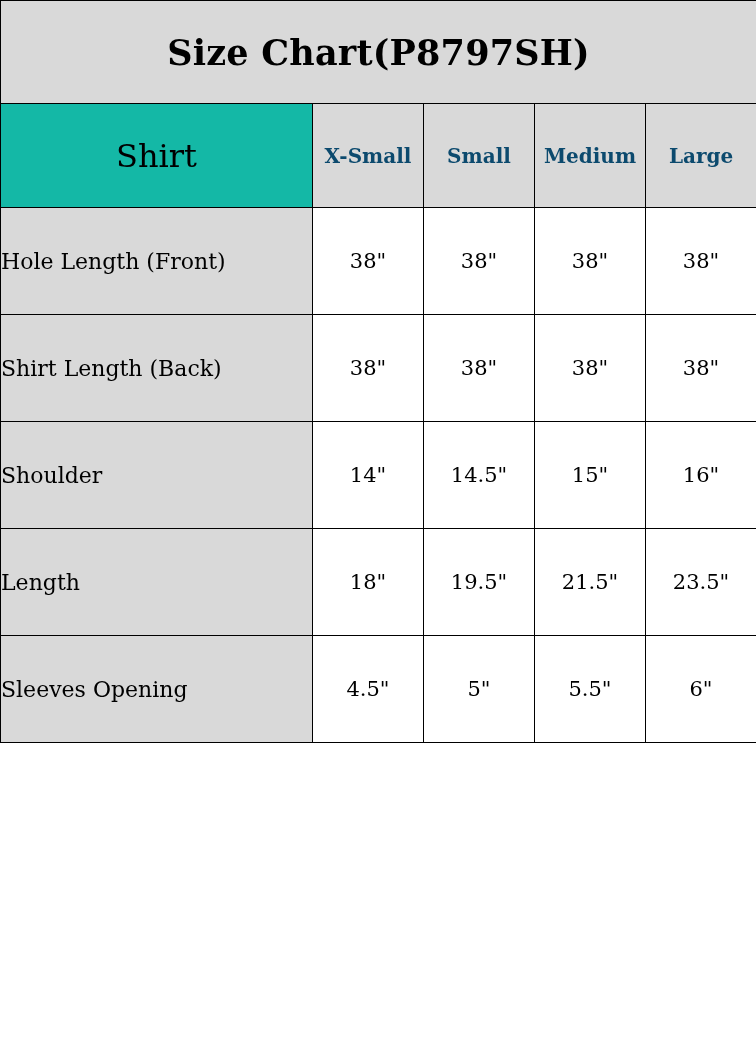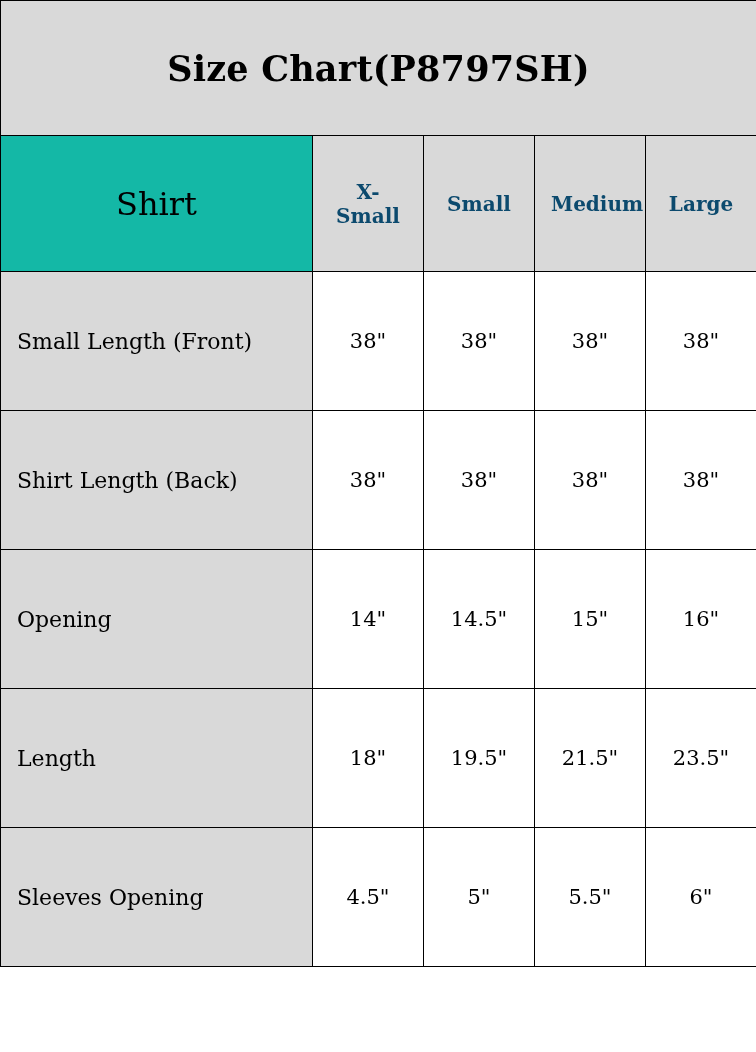--- a/index.html
+++ b/index.html
@@ -19,21 +19,21 @@
     box-sizing: border-box;
     background: #ffffff;
   }
   table.size-chart {
     width: 756px;
     border-collapse: collapse;
     table-layout: fixed;
   }
   table.size-chart td {
     border: 1px solid #000000;
-    padding: 16px;
+    padding: 0;
     vertical-align: middle;
   }
   
   .title-cell {
     background: #d9d9d9;
     text-align: center;
     height: 102px;
     font-size: 35px;
     font-weight: bold;
     letter-spacing: 0.2px;
@@ -94,37 +94,37 @@
       </tr>
       <tr>
         <td class="hdr-label-cell">Shirt</td>
         <td class="hdr-size-cell">X-Small</td>
         <td class="hdr-size-cell">Small</td>
         <td class="hdr-size-cell">Medium</td>
         <td class="hdr-size-cell">Large</td>
       </tr>
 
       <tr>
-        <td class="row-label-cell">Small Length (Front)</td>
+        <td class="row-label-cell">Hole Length (Front)</td>
         <td class="row-value-cell">38"</td>
         <td class="row-value-cell">38"</td>
         <td class="row-value-cell">38"</td>
         <td class="row-value-cell">38"</td>
       </tr>
 
       <tr>
         <td class="row-label-cell">Shirt Length (Back)</td>
         <td class="row-value-cell">38"</td>
         <td class="row-value-cell">38"</td>
         <td class="row-value-cell">38"</td>
         <td class="row-value-cell">38"</td>
       </tr>
 
       <tr>
-        <td class="row-label-cell">Opening</td>
+        <td class="row-label-cell">Shoulder</td>
         <td class="row-value-cell">14"</td>
         <td class="row-value-cell">14.5"</td>
         <td class="row-value-cell">15"</td>
         <td class="row-value-cell">16"</td>
       </tr>
 
       <tr>
         <td class="row-label-cell">Length</td>
         <td class="row-value-cell">18"</td>
         <td class="row-value-cell">19.5"</td>

